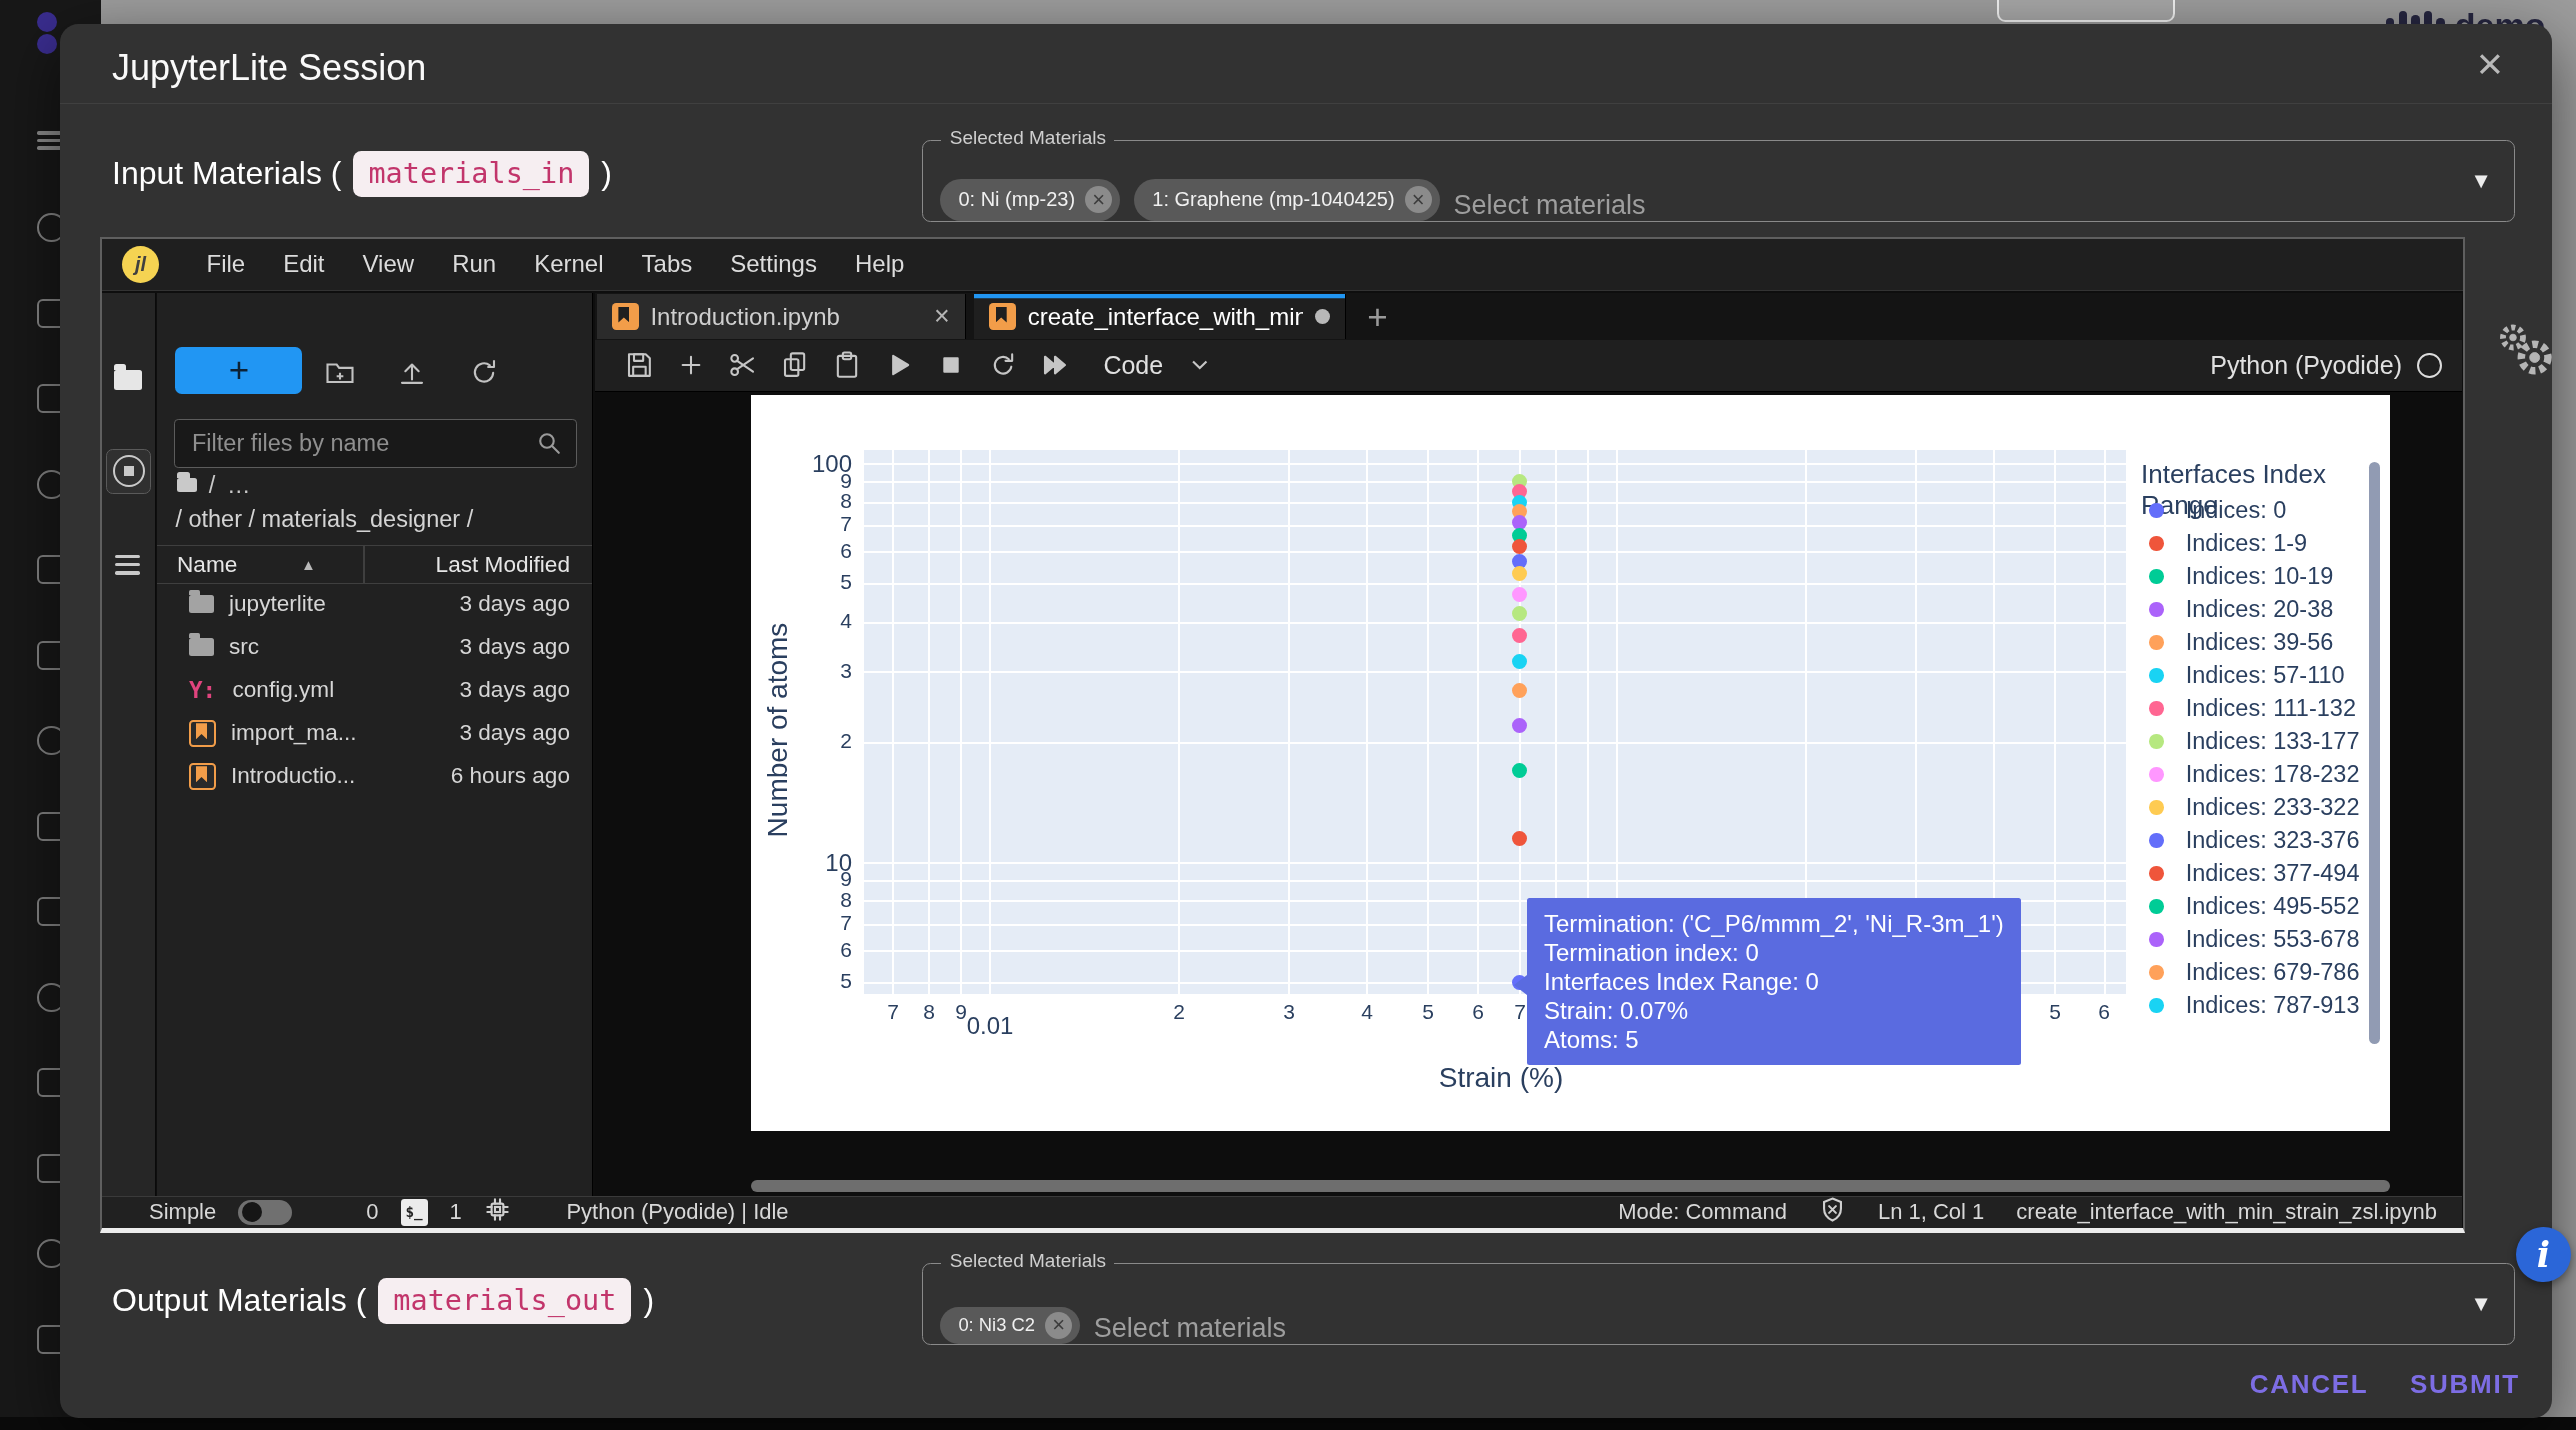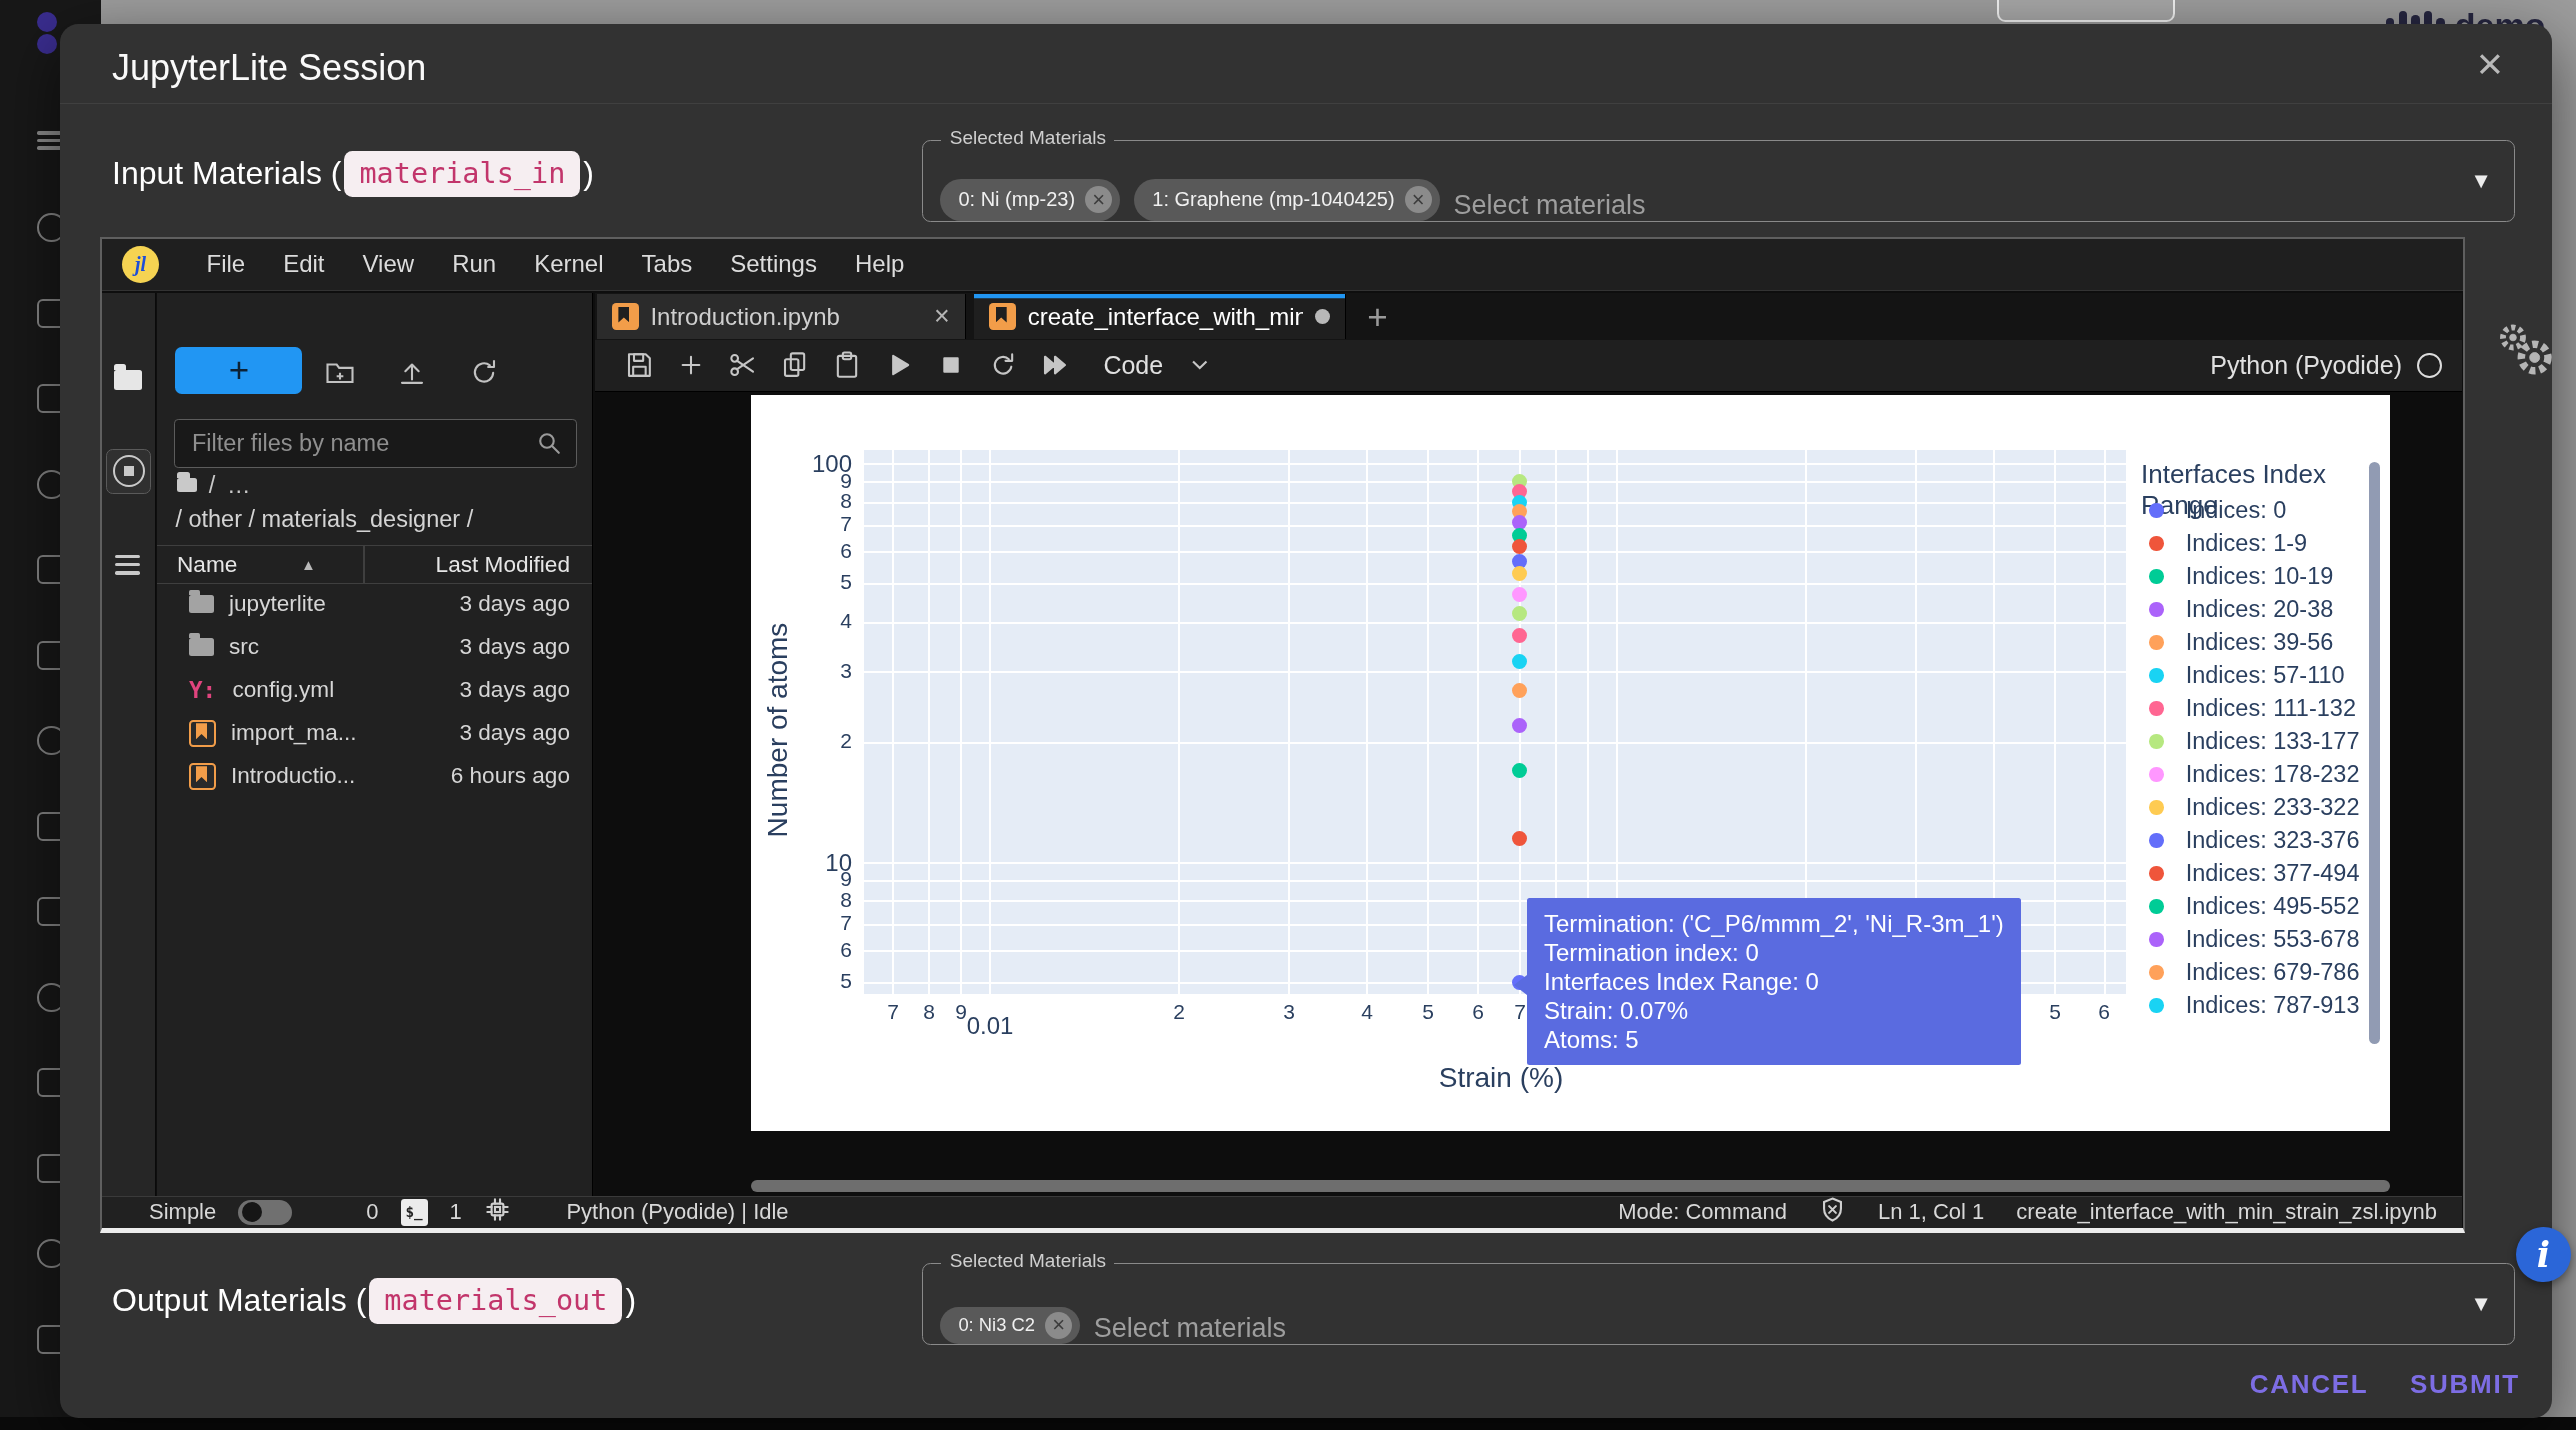--- a/index.html
+++ b/index.html
@@ -18,38 +18,38 @@
   .ghost-btn{position:absolute;left:1997px;top:-15px;width:178px;height:37px;border:2.5px solid #f2f2f2;border-radius:8.4px;background:rgba(255,255,255,.10)}
   .demo{position:absolute;left:2386px;top:5px;display:flex;align-items:flex-start;gap:10px;color:#262640}
   .demo-bars{display:flex;align-items:center;gap:4.2px;height:40px}
   .demo-bars i{display:block;width:8.4px;background:#262640;border-radius:4.2px}
   .demo-label{font-size:34px;font-weight:700;line-height:40px}
   
   .modal{position:absolute;left:60px;top:23.5px;width:2492px;height:1394px;background:#323232;border-radius:18.4px;box-shadow:0 20px 67px rgba(0,0,0,.55);color:#f2f2f2}
   .m-title{position:absolute;left:52px;top:23.5px;font-size:36px;font-weight:500;color:#fafafa}
   .m-close{position:absolute;left:2403px;top:13.4px;width:54px;height:54px;font-size:45px;color:#b9b9b9;display:flex;align-items:center;justify-content:center;cursor:pointer}
   .m-hr{position:absolute;left:0;top:79px;width:2492px;height:1.7px;background:#404040}
-  .io-label{position:absolute;left:52px;display:flex;align-items:center;gap:3px;font-size:32px;color:#fff;white-space:nowrap}
+  .io-label{position:absolute;left:52px;display:flex;align-items:center;gap:12px;font-size:32px;color:#fff;white-space:nowrap}
   .io-label.in{top:127px}
   .io-label.out{top:1254px}
   .codechip{background:#f6eef1;color:#c2356b;font-family:"DejaVu Sans Mono",monospace;font-size:28.5px;padding:6.7px 15px;border-radius:8.4px}
   .sel-box{position:absolute;left:862px;width:1593px;height:82px;border:1.7px solid #8a8a8a;border-radius:8.4px}
   .sel-box.in{top:116px}
   .sel-box.out{top:1239px}
   .sel-legend{position:absolute;top:-13.4px;left:18.4px;background:#323232;padding:0 8.4px;font-size:19px;color:#cfcfcf}
   .sel-content{display:flex;align-items:flex-end;height:100%;padding-left:17px;gap:13.4px}
   .chip{background:#595959;color:#f0f0f0;font-size:20px;height:42px;border-radius:21px;display:flex;align-items:center;padding:0 8.4px 0 18.4px;gap:10px;white-space:nowrap}
   .sel-box.out .chip{font-size:18.4px;height:37px}
   .chip-x{width:27px;height:27px;border-radius:50%;background:#8b8b8b;color:#3c3c3c;font-size:22px;display:flex;align-items:center;justify-content:center}
   .sel-ph{color:#9e9e9e;font-size:27px}
   .sel-caret{position:absolute;right:22px;top:50%;transform:translateY(-50%);color:#ececec;font-size:22px}
   
   .jl{position:absolute;left:40px;top:213px;width:2365px;height:996px;background:#0e0e0e;border:2.5px solid #5f5f5f;border-bottom:5px solid #ededed}
   .menubar{position:absolute;left:0;top:0;width:100%;height:52px;background:#1f1f1f;border-bottom:1.7px solid #333;display:flex;align-items:center;padding-left:20px}
-  .jl-logo{width:37px;height:37px;border-radius:50%;background:#f5d352;color:#1d4ed8;display:flex;align-items:center;justify-content:center;font-family:Liberation Serif, serif;font-style:italic;font-weight:700;font-size:20px;margin-right:28.5px}
+  .jl-logo{width:37px;height:37px;border-radius:50%;background:#f5d352;color:#404040;display:flex;align-items:center;justify-content:center;font-family:Liberation Sans, sans-serif;font-style:italic;font-weight:700;font-size:20px;margin-right:28.5px}
   .menu-item{padding:0 19px;font-size:24px;color:#dcdcdc;cursor:pointer}
   .jl-body{position:absolute;left:0;top:54px;width:2360px;height:903px}
   .strip{position:absolute;left:0;top:0;width:54px;height:100%;background:#262626;border-right:1.7px solid #0a0a0a}
   .strip-folder{position:absolute;left:11.7px;top:77px}
   .cssfolder{width:28.5px;height:20px;background:#a3a3a3;border-radius:2.5px;position:relative}
   .cssfolder:before{content:"";position:absolute;left:0;top:-5.9px;width:12.6px;height:5.9px;background:inherit;border-radius:2.5px 2.5px 0 0}
   .cssfolder.lite{background:#e6e6e6}
   .strip-run{position:absolute;left:4.2px;top:156px;width:45px;height:45px;border:1.7px solid #5a5a5a;border-radius:6.7px;background:#303030;display:flex;align-items:center;justify-content:center}
   .stopcirc{width:32px;height:32px;border:2.5px solid #c9c9c9;border-radius:50%;display:flex;align-items:center;justify-content:center}
   .stopcirc i{display:block;width:10px;height:10px;background:#c9c9c9}

